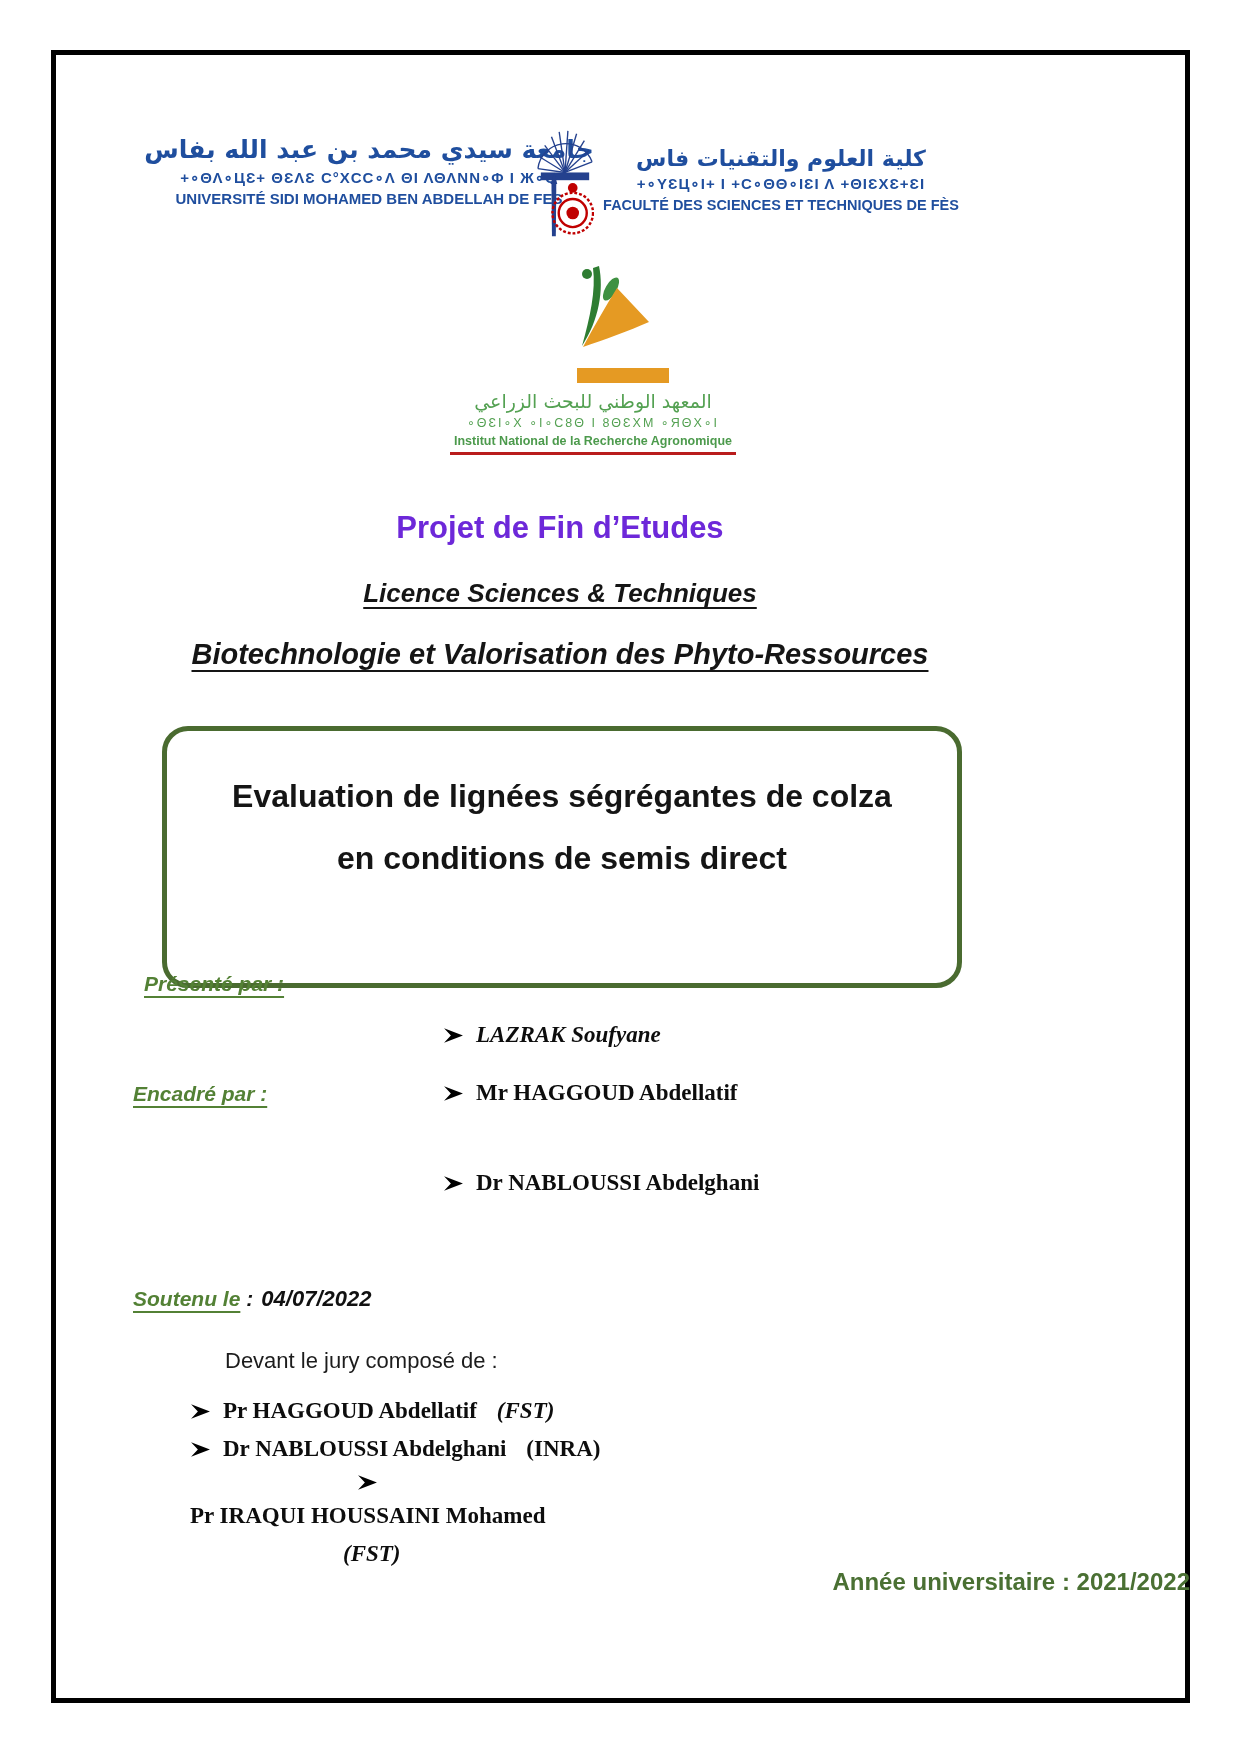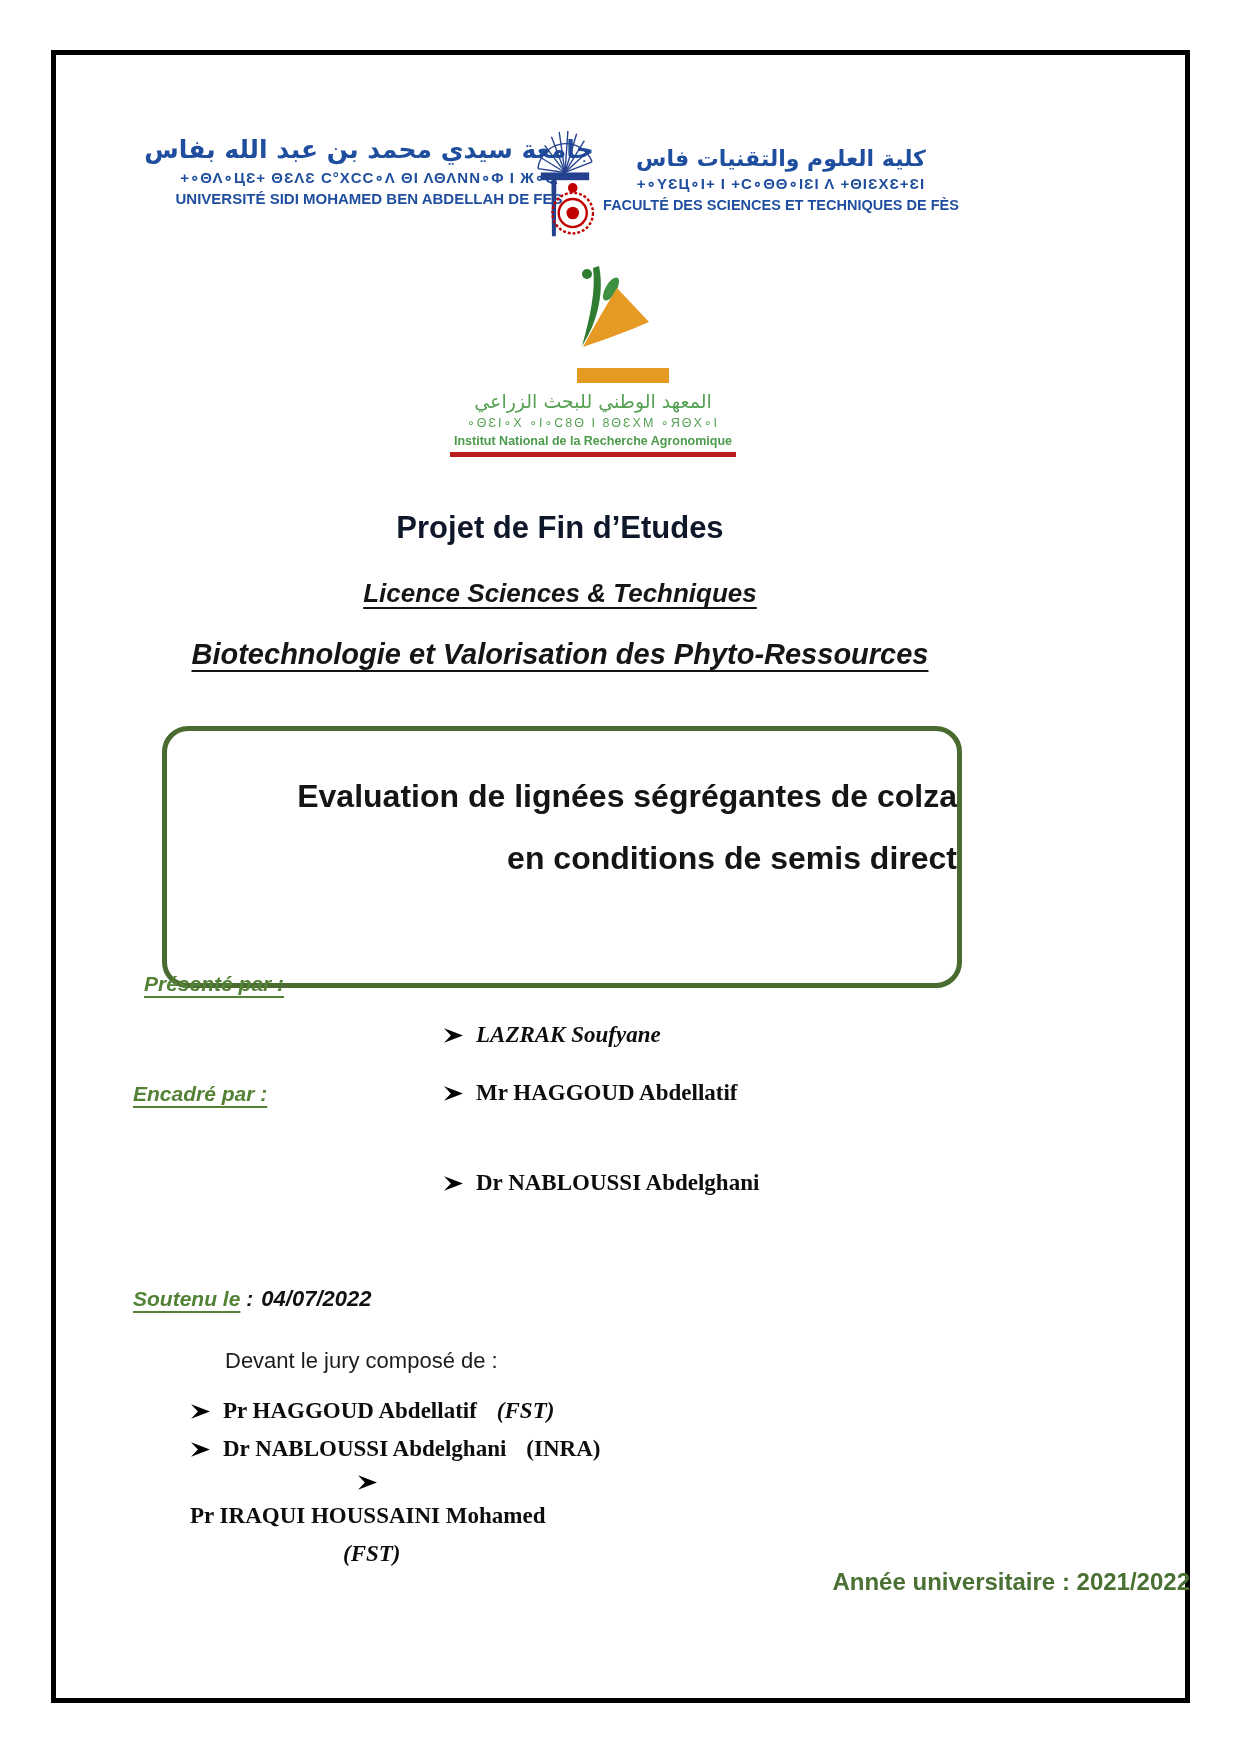--- a/index.html
+++ b/index.html
@@ -21,31 +21,31 @@
   .hdr-left .fr{font-size:15px;margin-top:4px;}
   .hdr-right .fr{font-size:14.5px;margin-top:4px;}
   .emblem{left:536px;top:127px;width:58px;height:118px;}
 
   
   .inra-logo{left:545px;top:262px;width:135px;height:128px;}
   .inra-text{left:443px;top:390px;width:300px;text-align:center;}
   .inra-text .ar{font-size:19px;color:#54A152;}
   .inra-text .tif{font-size:12.5px;color:#54A152;letter-spacing:2px;margin-top:3px;}
   .inra-text .fr{display:inline-block;font-size:12.5px;color:#4C9A4C;font-weight:bold;
-                 border-bottom:5px solid #b91c1c;padding:2px 4px 4px 4px;margin-top:2px;}
+                 border-bottom:3px solid #b91c1c;padding:2px 4px 4px 4px;margin-top:2px;}
 
   
   .center-col{left:55px;width:1010px;text-align:center;}
-  .h-project{top:510px;font-size:31px;font-weight:bold;color:#0f172a;}
+  .h-project{top:510px;font-size:31px;font-weight:bold;color:#6d28d9;}
   .h-degree{top:578px;font-size:26px;font-weight:bold;font-style:italic;text-decoration:underline;text-underline-offset:5px;color:#151515;}
   .h-program{top:638px;font-size:29px;font-weight:bold;font-style:italic;text-decoration:underline;text-underline-offset:6px;color:#151515;}
 
   
   .title-box{left:162px;top:726px;width:790px;height:218px;border:5px solid #4A6B30;border-radius:26px;
-             text-align:right;padding-top:34px;}
+             text-align:center;padding-top:34px;}
   .title-box .line{font-size:32px;font-weight:bold;line-height:62px;color:#151515;}
 
   
   .green-label{color:#538135;font-weight:bold;font-style:italic;font-size:21px;
                text-decoration:underline;text-decoration-thickness:2px;text-underline-offset:5px;}
   .serif-row{font-family:"Liberation Serif",serif;font-weight:bold;font-size:23px;color:#0d0d0d;
              display:flex;align-items:center;gap:12px;}
   .serif-row.italic-name .nm{font-style:italic;}
   .bullet{width:21px;height:17px;flex:0 0 auto;}
   .affil-italic .af{font-style:italic;}

